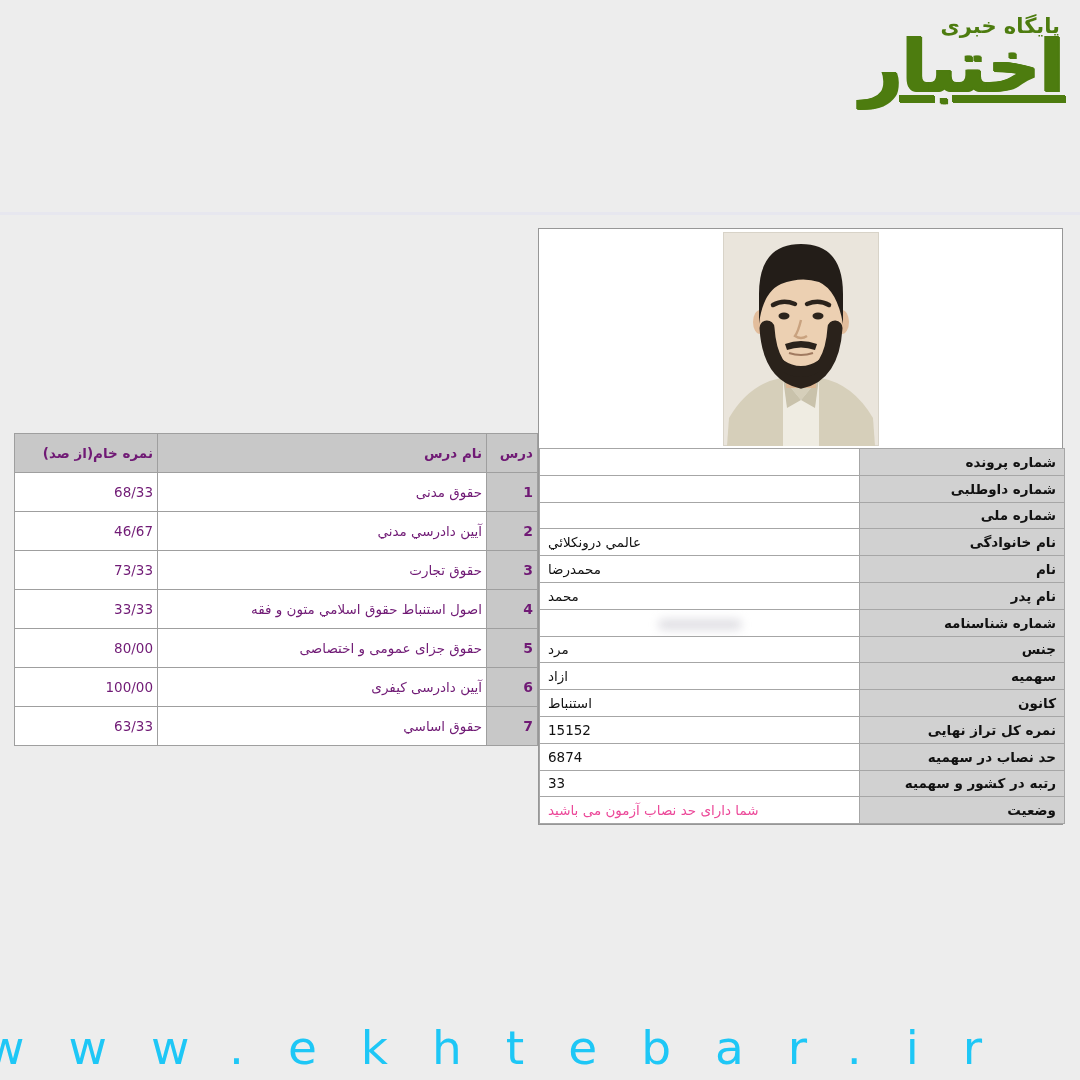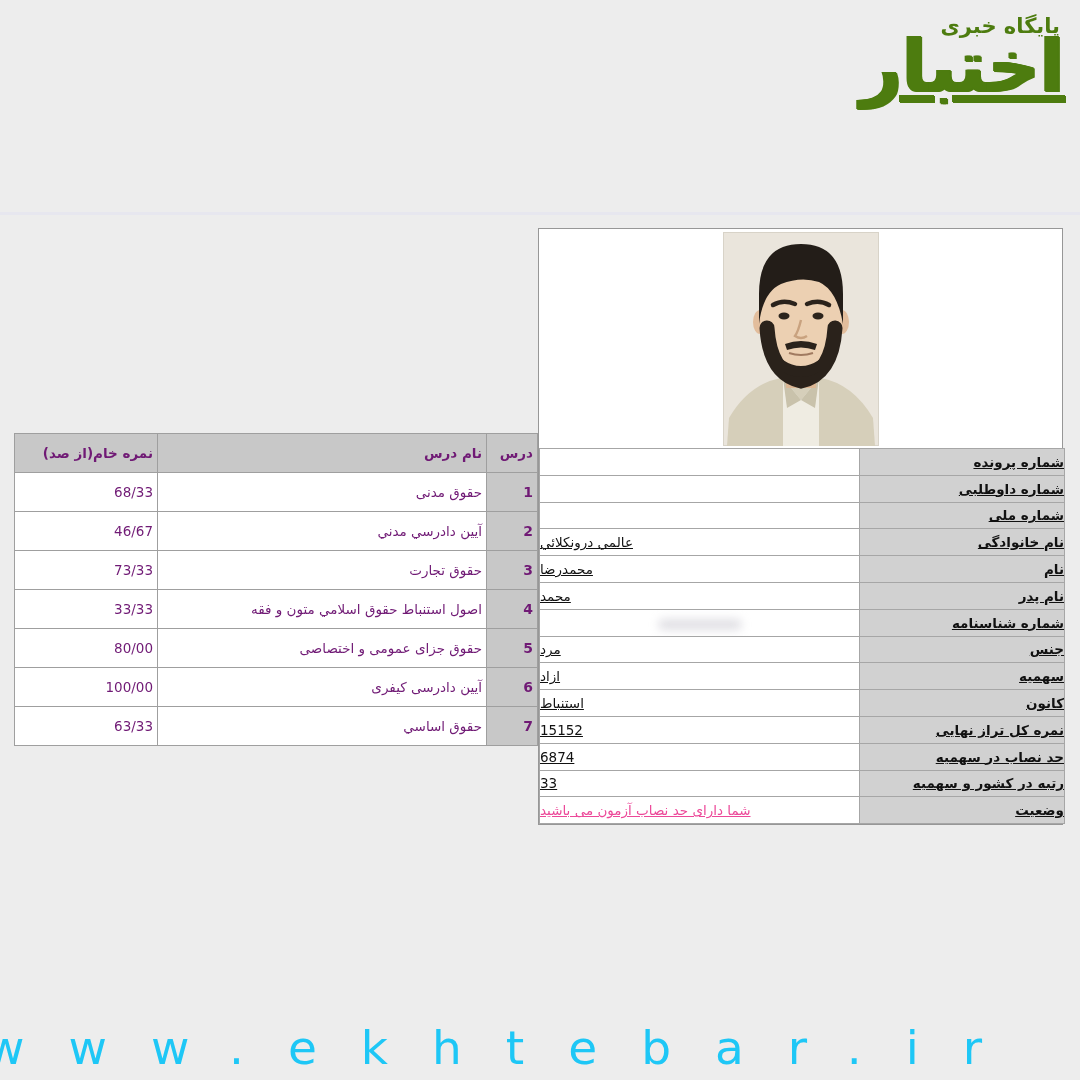--- a/index.html
+++ b/index.html
@@ -51,23 +51,23 @@
     background:#fff; border:1px solid #979797;
   }
   .photo-wrap { height:219px; display:flex; justify-content:center; align-items:flex-start; padding-top:3px; }
   .photo-wrap svg { display:block; }
 
   .info { width:100%; direction:rtl; table-layout:fixed; border-top:1px solid #9f9f9f; }
   .info td {
     border:1px solid #a6a6a6;
     height:26.8px;
     font-size:13.5px;
-    padding:0 0;
+    padding:0 8px;
     color:#111;
-    overflow:hidden; white-space:nowrap;text-decoration:underline;
+    overflow:hidden; white-space:nowrap;
   }
   .info td.label { background:#d1d1d1; font-weight:bold; text-align:right; }
   .info td.value { text-align:left; }
   .info col.c-value { width:320px; }
   .info col.c-label { width:205px; }
   .info td.value.green { color:#ec4899; }
   .smudge { margin:4px auto 0; width:84px; height:11px; background:#c2c0ca; border-radius:6px; filter:blur(5px); opacity:.5; }
 
   
   .watermark {

